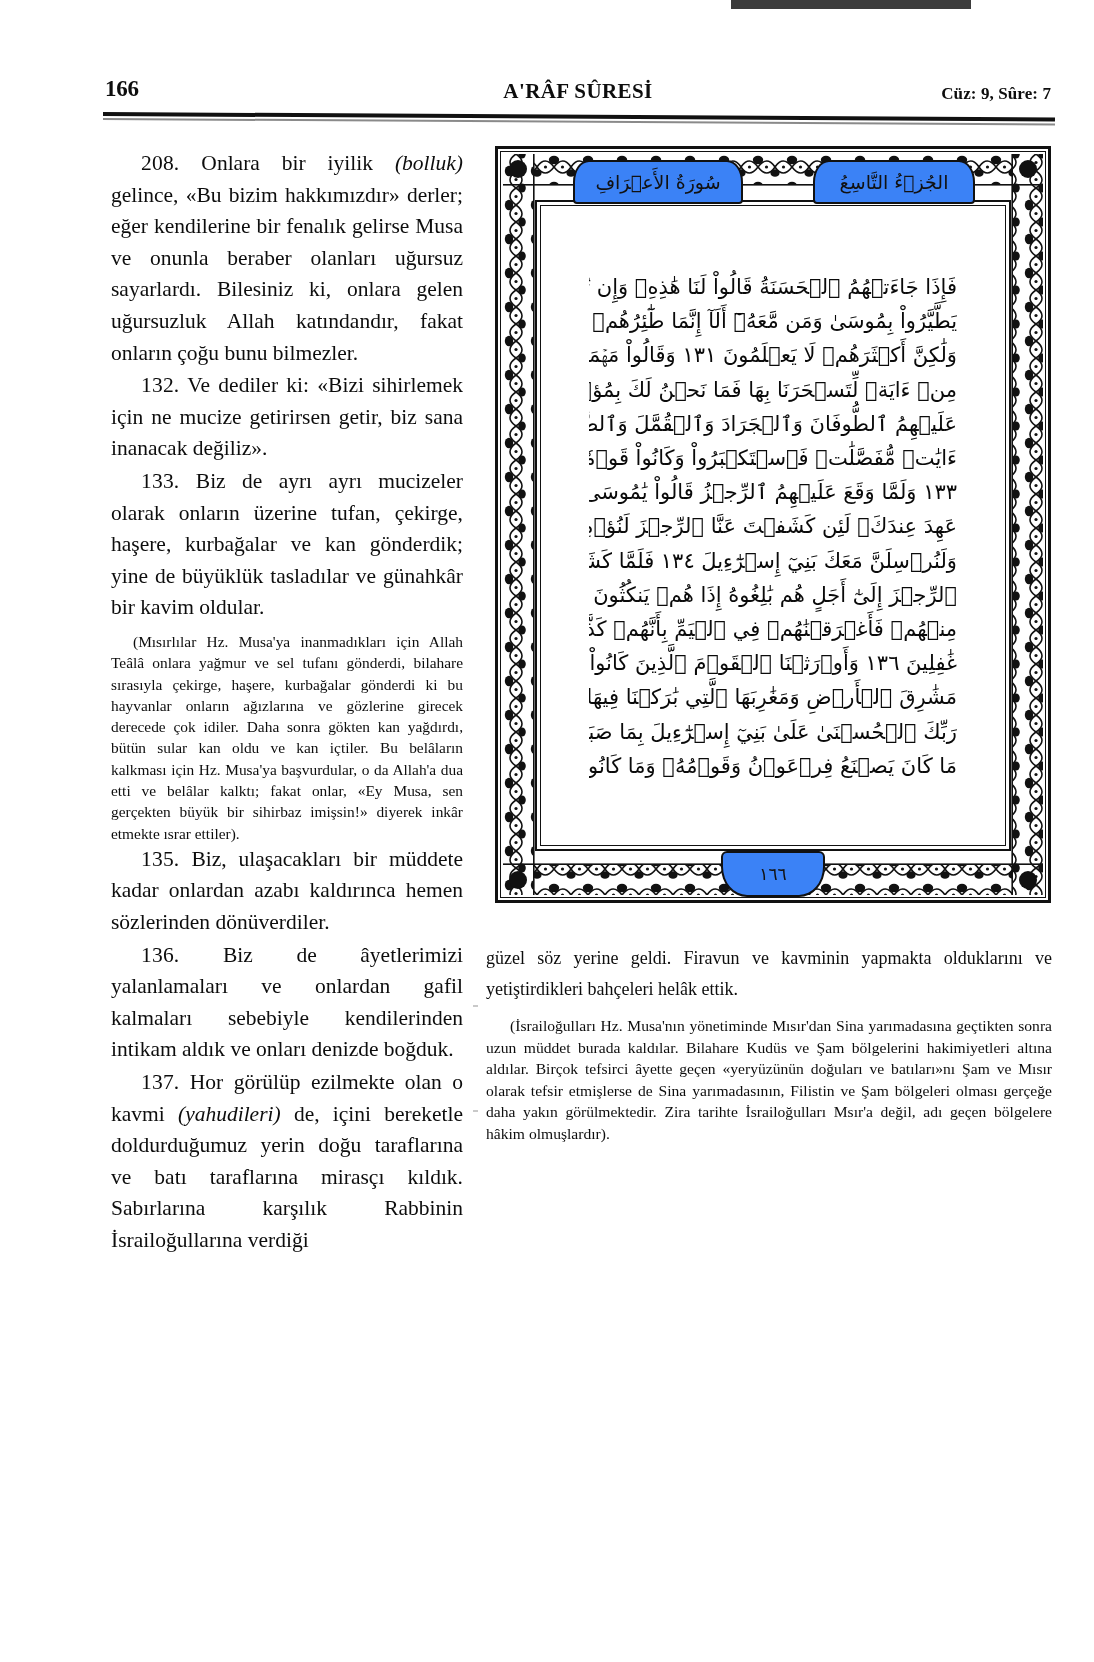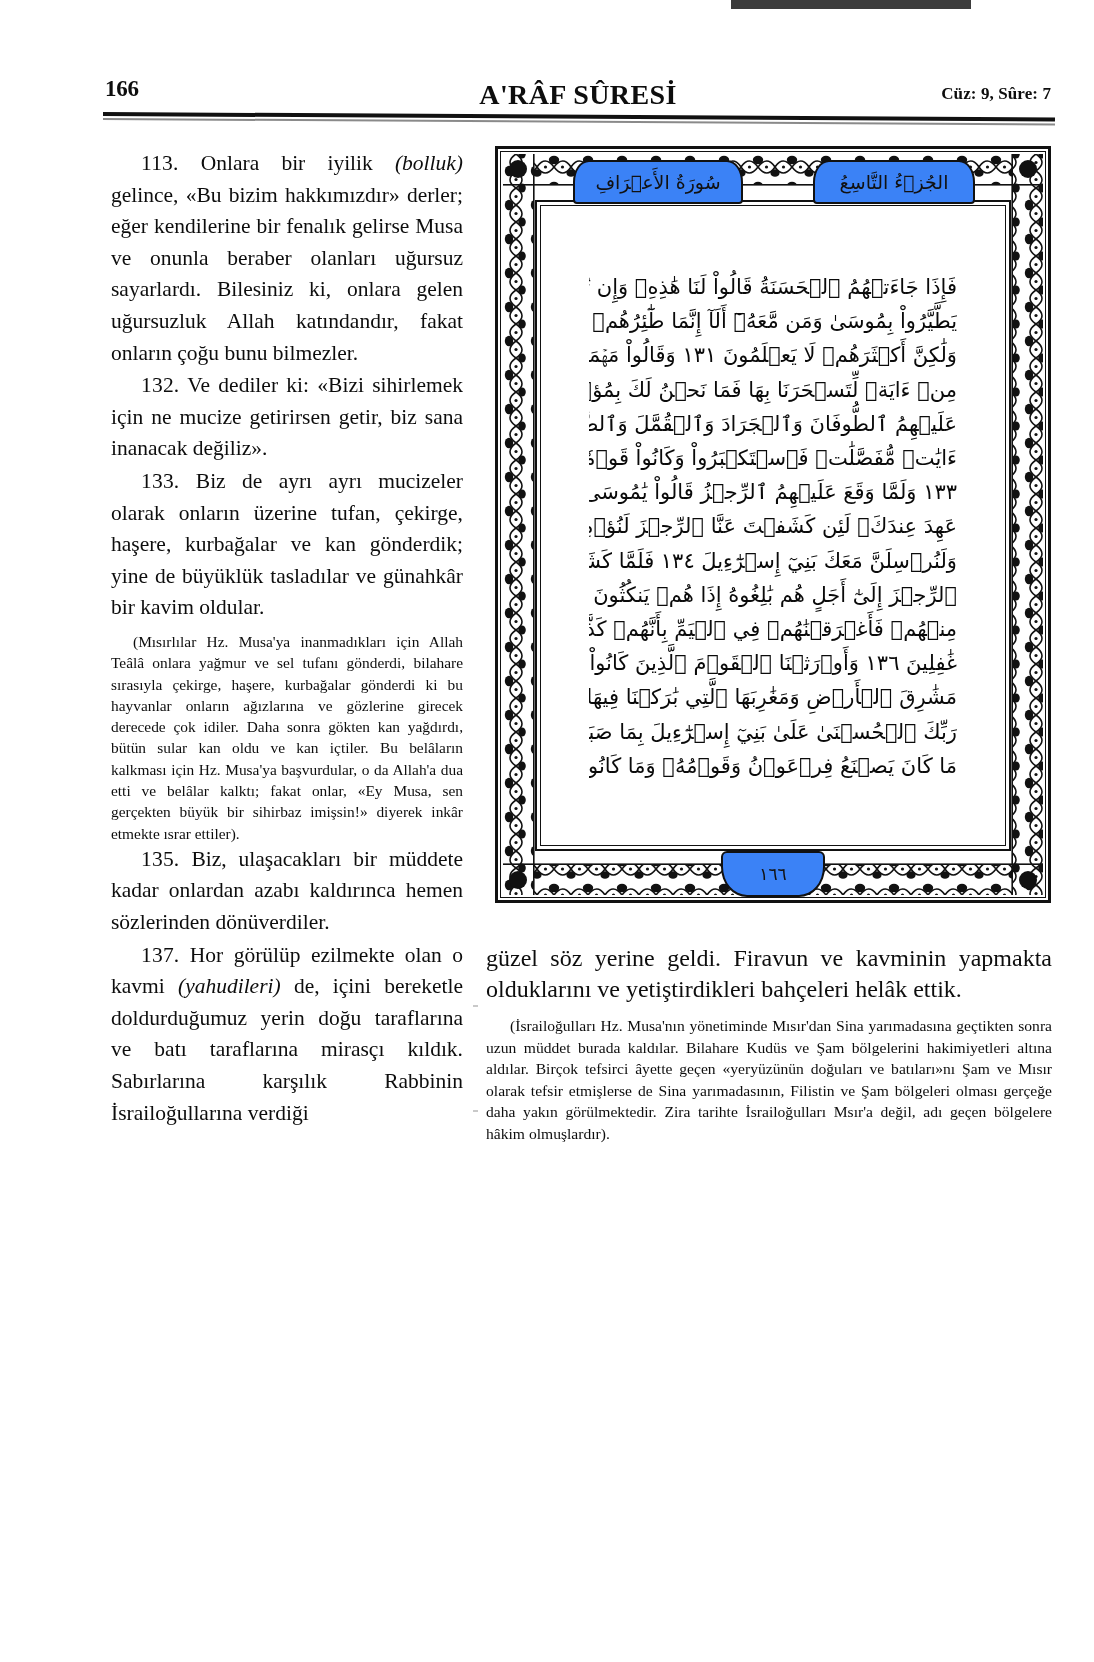--- a/index.html
+++ b/index.html
@@ -40,21 +40,21 @@
     font-size: 23px;
     font-weight: bold;
     letter-spacing: -0.3px;
   }
   .header-title {
     position: absolute;
     left: 0;
     top: 3px;
     width: 946px;
     text-align: center;
-    font-size: 28px;
+    font-size: 21px;
     font-weight: bold;
     letter-spacing: 0.4px;
   }
   .header-juz {
     position: absolute;
     right: 0;
     top: 8px;
     font-size: 17px;
     font-weight: bold;
     letter-spacing: 0.1px;
@@ -112,21 +112,21 @@
   p.note {
     margin: 7px 0 0 0;
     font-size: 15.4px;
     line-height: 21.3px;
     text-align: justify;
     text-indent: 22px;
     text-justify: inter-word;
   }
 
   .col-right p.verse {
-    font-size: 24px;
+    font-size: 18px;
     line-height: 31px;
     text-indent: 0;
   }
   .col-right p.note {
     font-size: 15.6px;
     line-height: 21.6px;
     text-indent: 24px;
     margin-top: 10px;
   }
 
@@ -266,38 +266,41 @@
     <div class="header-folio">166</div>
     <div class="header-title">A'RÂF SÛRESİ</div>
     <div class="header-juz">Cüz: 9, Sûre: 7</div>
   </div>
   <div class="header-rule"></div>
   <div class="header-rule thin"></div>
 
   <div class="col-left">
 
     <p class="verse">
-      <span class="num">113.</span><span> Onlara bir iyilik </span><i>(bolluk)</i><span> gelince, «Bu bizim hakkımızdır» derler; eğer kendilerine bir fenalık gelirse Musa ve onunla beraber olanları uğursuz sayarlardı. Bilesiniz ki, onlara gelen uğursuzluk Allah katındandır, fakat onların çoğu bunu bilmezler.</span>
+      <span class="num">208.</span><span> Onlara bir iyilik </span><i>(bolluk)</i><span> gelince, «Bu bizim hakkımızdır» derler; eğer kendilerine bir fenalık gelirse Musa ve onunla beraber olanları uğursuz sayarlardı. Bilesiniz ki, onlara gelen uğursuzluk Allah katındandır, fakat onların çoğu bunu bilmezler.</span>
     </p>
 
     <p class="verse">
       <span class="num">132.</span><span> Ve dediler ki: «Bizi sihirlemek için ne mucize getirirsen getir, biz sana inanacak değiliz».</span>
     </p>
 
     <p class="verse">
       <span class="num">133.</span><span> Biz de ayrı ayrı mucizeler olarak onların üzerine tufan, çekirge, haşere, kurbağalar ve kan gönderdik; yine de büyüklük tasladılar ve günahkâr bir kavim oldular.</span>
     </p>
 
     <p class="note">(Mısırlılar Hz. Musa'ya inanmadıkları için Allah Teâlâ onlara yağmur ve sel tufanı gönderdi, bilahare sırasıyla çekirge, haşere, kurbağalar gönderdi ki bu hayvanlar onların ağızlarına ve gözlerine girecek derecede çok idiler. Daha sonra gökten kan yağdırdı, bütün sular kan oldu ve kan içtiler. Bu belâların kalkması için Hz. Musa'ya başvurdular, o da Allah'a dua etti ve belâlar kalktı; fakat onlar, «Ey Musa, sen gerçekten büyük bir sihirbaz imişsin!» diyerek inkâr etmekte ısrar ettiler).</p>
 
 
     <p class="verse">
       <span class="num">135.</span><span> Biz, ulaşacakları bir müddete kadar onlardan azabı kaldırınca hemen sözlerinden dönüverdiler.</span>
     </p>
 
+    <p class="verse">
+      <span class="num">136.</span><span> Biz de âyetlerimizi yalanlamaları ve onlardan gafil kalmaları sebebiyle kendilerinden intikam aldık ve onları denizde boğduk.</span>
+    </p>
 
     <p class="verse">
       <span class="num">137.</span><span> Hor görülüp ezilmekte olan o kavmi </span><i>(yahudileri)</i><span> de, içini bereketle doldurduğumuz yerin doğu taraflarına ve batı taraflarına mirasçı kıldık. Sabırlarına karşılık Rabbinin İsrailoğullarına verdiği</span>
     </p>
 
   </div>
 
   <div class="quran-panel">
     <div class="frame-outer"></div>
     <div class="frame-outer2"></div>

